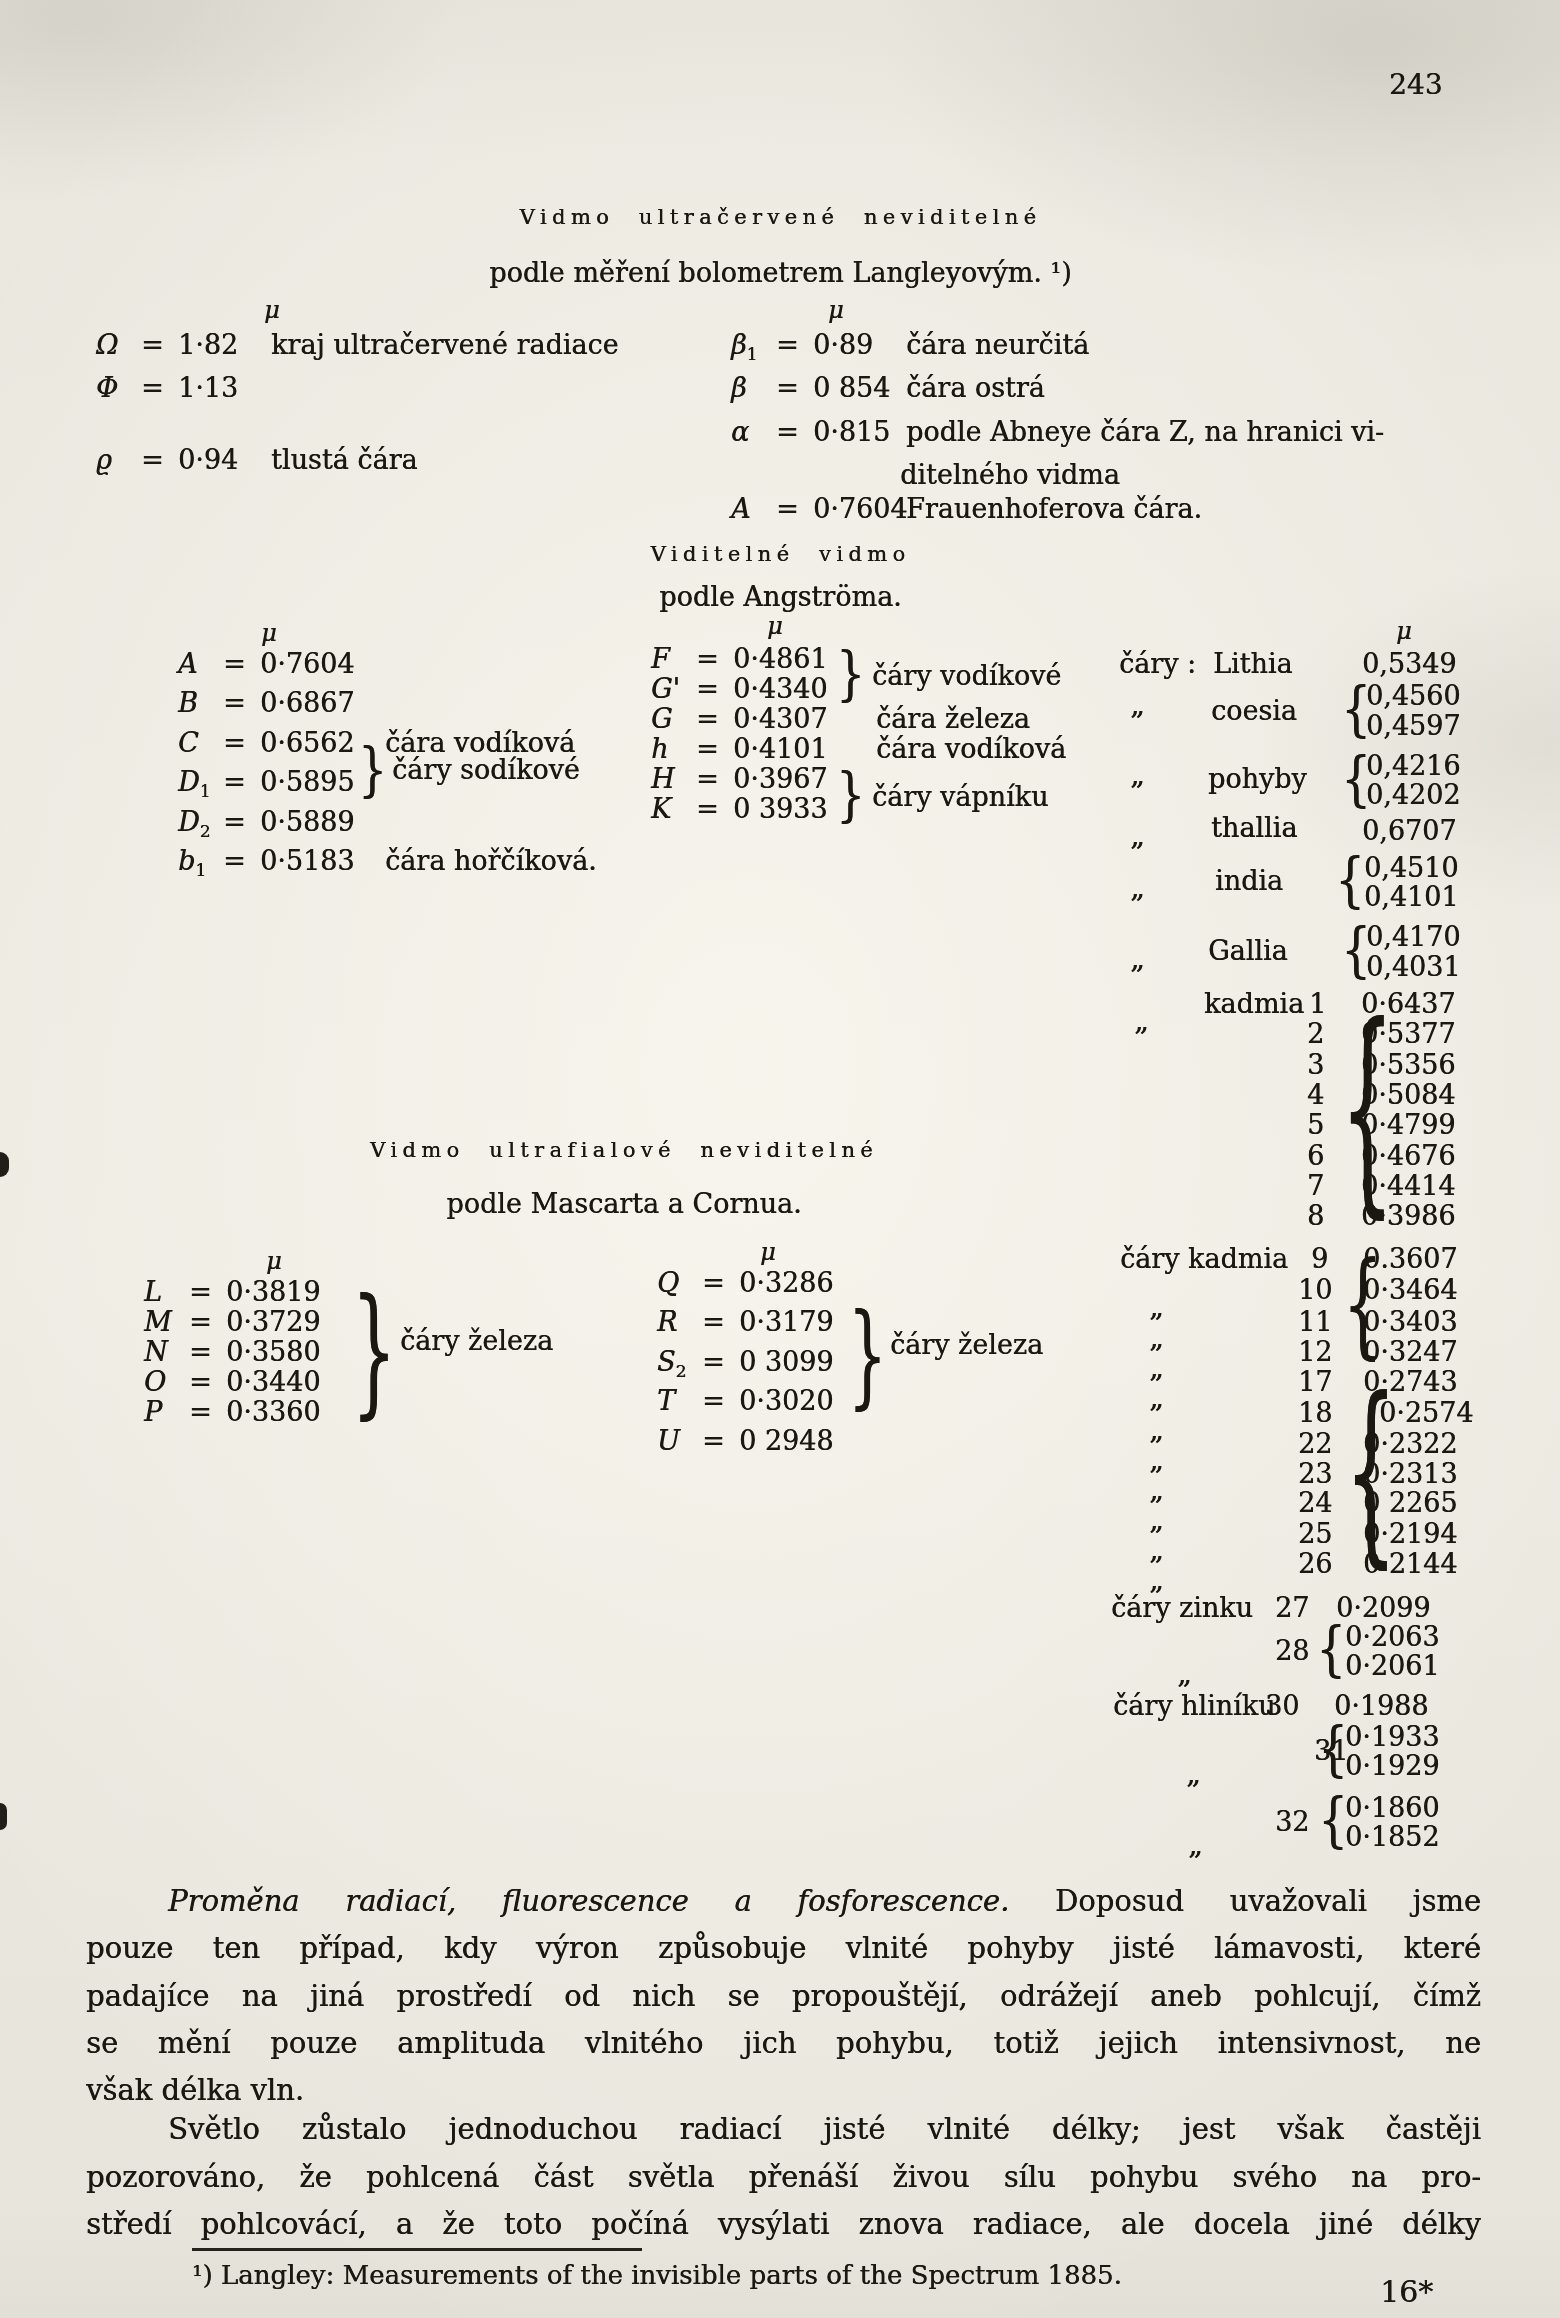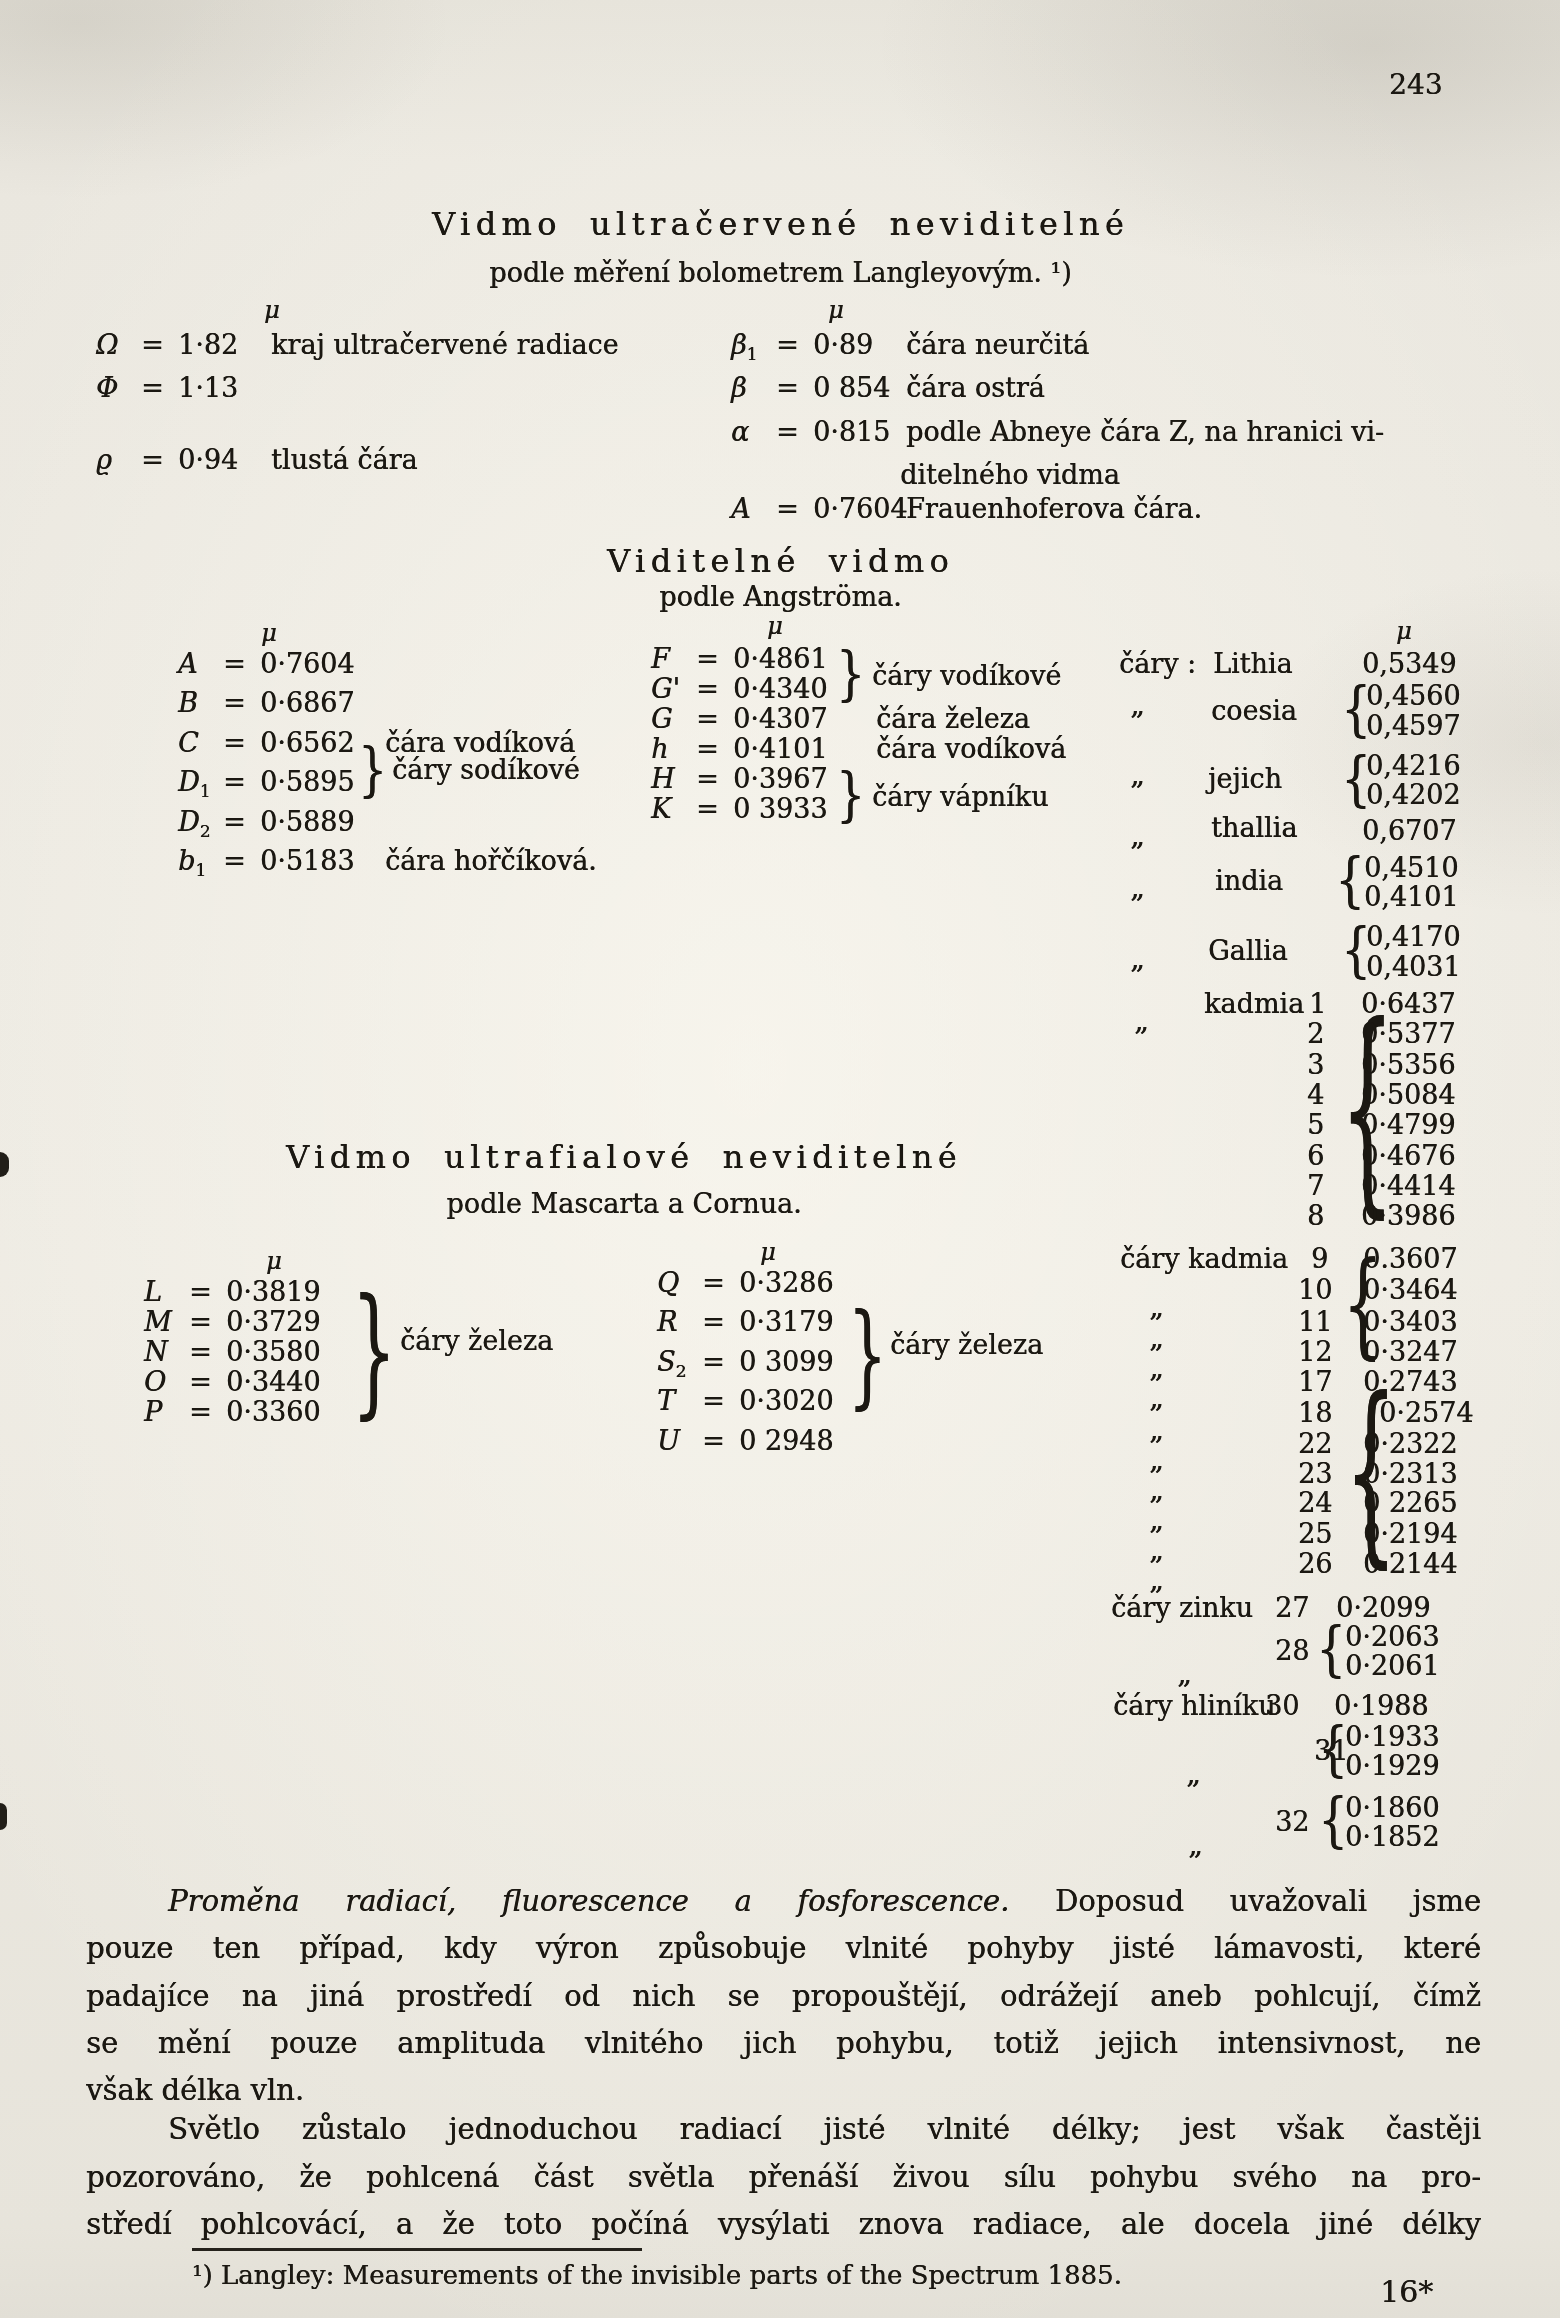--- a/index.html
+++ b/index.html
@@ -14,21 +14,21 @@
     text-shadow:0.4px 0 0 currentColor;
     background:
       radial-gradient(ellipse 803px 375px at 88% 2%, rgba(110,105,92,.16), transparent 62%),
       radial-gradient(ellipse 624px 294px at 5% 1%, rgba(110,105,92,.13), transparent 60%),
       radial-gradient(ellipse 446px 268px at 99% 32%, rgba(120,112,98,.10), transparent 65%),
       radial-gradient(ellipse 1338px 1873px at 48% 46%, rgba(255,253,245,.55), transparent 72%),
       linear-gradient(180deg,#e4e1d8,#eae7df 7%,#edeae2 55%,#e7e4db 96%,#e2dfd6);
   }
   .abs{position:absolute;white-space:nowrap}
   .center{left:0;width:1561px;text-align:center}
-  .title{font-size:32px;letter-spacing:5.4px;word-spacing:12.5px}
+  .title{font-size:21px;letter-spacing:5.4px;word-spacing:12.5px}
   .subtitle{font-size:27px}
   .mu{font-style:italic;font-size:24px}
   .drow{font-size:27px;line-height:34px;white-space:nowrap}
   .vrow{font-size:27px;line-height:30px;white-space:nowrap}
   .sym{display:inline-block;width:45px;font-style:italic}
   .sym sub{font-size:17px;font-style:normal}
   .eq{display:inline-block;width:37px}
   .val{display:inline-block;width:93px}
   .p36{padding-left:32px}
   .p56{padding-left:50px}
@@ -117,21 +117,21 @@
   <div class="abs elname" style="left:1213px;top:648px">Lithia</div>
   <div class="abs valr" style="left:1362px;top:648px">0,5349</div>
 
   <div class="abs ditto" style="left:1130px;top:688px">„</div>
   <div class="abs elname" style="left:1211px;top:695px">coesia</div>
   <div class="brace" style="left:1338px;top:676px;font-size:59px;line-height:66px;transform:scale(.8,1)">{</div>
   <div class="abs valr" style="left:1366px;top:680px">0,4560</div>
   <div class="abs valr" style="left:1366px;top:710px">0,4597</div>
 
   <div class="abs ditto" style="left:1130px;top:758px">„</div>
-  <div class="abs elname" style="left:1208px;top:763px">jejich</div>
+  <div class="abs elname" style="left:1208px;top:763px">pohyby</div>
   <div class="brace" style="left:1338px;top:746px;font-size:59px;line-height:66px;transform:scale(.8,1)">{</div>
   <div class="abs valr" style="left:1366px;top:750px">0,4216</div>
   <div class="abs valr" style="left:1366px;top:779px">0,4202</div>
 
   <div class="abs ditto" style="left:1130px;top:819px">„</div>
   <div class="abs elname" style="left:1211px;top:812px">thallia</div>
   <div class="abs valr" style="left:1362px;top:815px">0,6707</div>
 
   <div class="abs ditto" style="left:1130px;top:871px">„</div>
   <div class="abs elname" style="left:1215px;top:865px">india</div>

